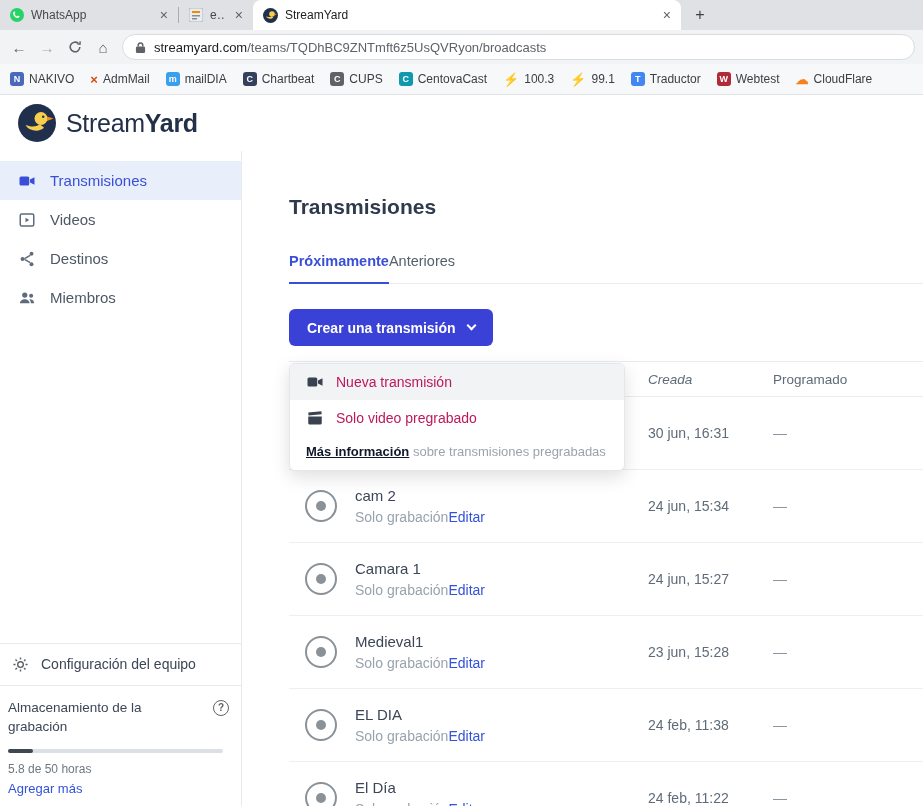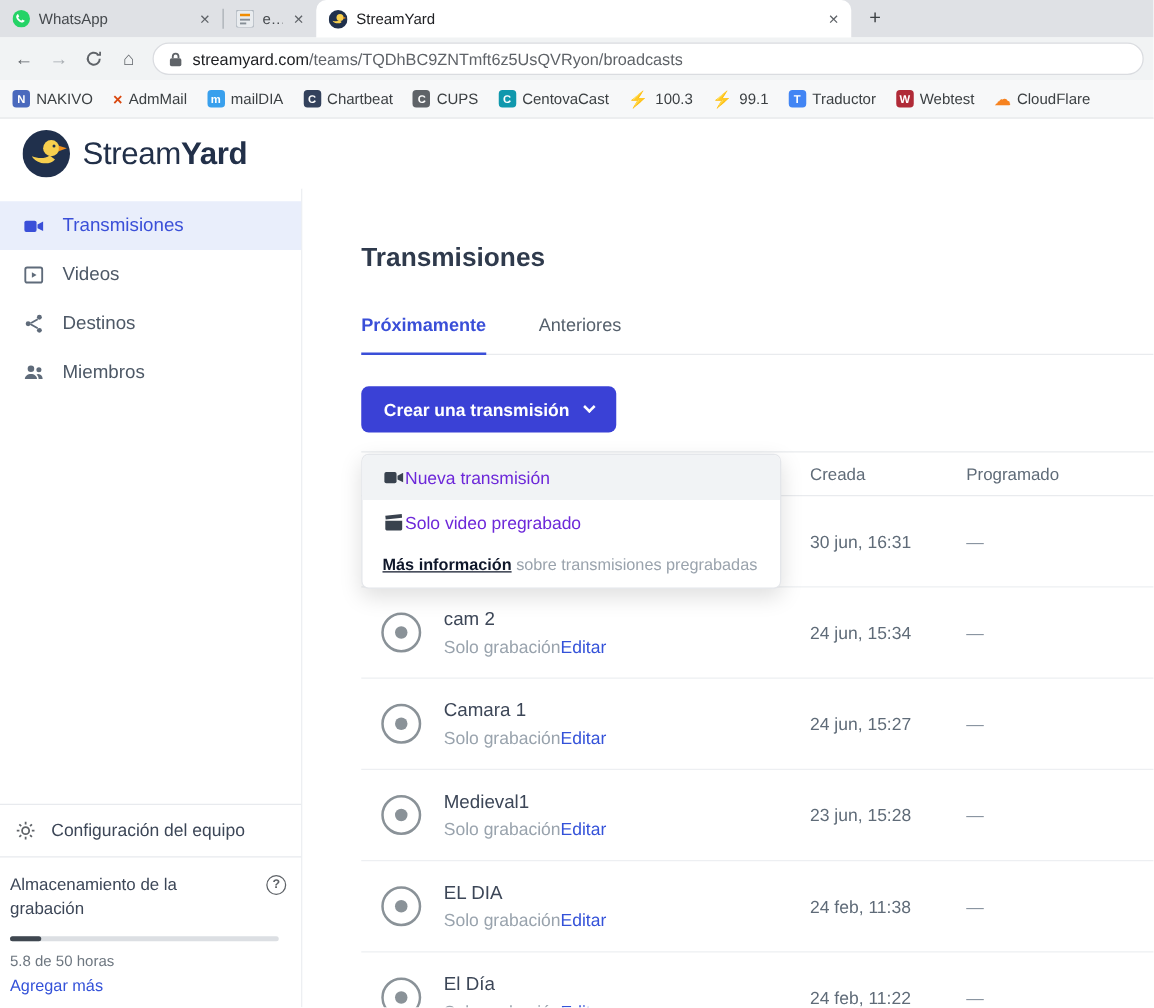--- a/index.html
+++ b/index.html
@@ -54,44 +54,44 @@
   .storage-title { font-size:13.5px; color:#3c4657; line-height:1.45; width:155px; }
   .help { width:16px; height:16px; border:1.5px solid #5f6368; border-radius:50%; color:#5f6368; font-size:10px; font-weight:700; display:flex; align-items:center; justify-content:center; margin-top:2px; cursor:pointer; flex:none; }
   .pbar { height:4px; background:#dcdfe3; border-radius:2px; margin-top:12px; width:215px; }
   .pfill { height:100%; width:11.6%; background:#3f4750; border-radius:2px; }
   .storage-used { font-size:12px; color:#6e7780; margin-top:9px; }
   .storage-add { font-size:13px; color:#3452d9; margin-top:5px; cursor:pointer; }
 
   
   .main { flex:1; position:relative; padding-left:47px; background:#fff; min-width:0; }
   .page-title { margin-top:44px; font-size:21px; font-weight:700; color:#2f3a4c; }
-  .ptabs { display:flex; gap:42px; margin-top:34px; border-bottom:1px solid #e9ebee; }
+  .ptabs { display:flex; margin-top:34px; border-bottom:1px solid #e9ebee; }
   .ptab { font-size:14.5px; padding-bottom:13px; color:#55606c; cursor:pointer; }
   .ptab.active { color:#3a4fd8; font-weight:600; border-bottom:2px solid #3a4fd8; margin-bottom:-1px; }
   .create-btn { margin-top:25px; height:37px; padding:0 18px; background:#3a41d6; color:#fff; border:none; border-radius:6px; font-size:14px; font-weight:600; display:inline-flex; align-items:center; gap:12px; font-family:inherit; cursor:pointer; }
   .chev { width:7px; height:7px; border-right:2px solid #fff; border-bottom:2px solid #fff; transform:rotate(45deg); margin-top:-4px; }
 
   .btable { margin-top:15px; }
   .thead { display:flex; align-items:center; height:36px; border-top:1px solid #e9ebee; border-bottom:1px solid #e9ebee; font-size:13.5px; color:#5f6b78; }
   .col-grow { flex:1; }
-  .col-created { width:125px; flex:none; }
+  .col-created { width:125px; flex:none;font-style:italic; }
   .col-sched { width:150px; flex:none; }
   .trow { display:flex; align-items:center; height:73px; border-bottom:1px solid #edeff2; font-size:14px; cursor:pointer; }
   .rec { width:32px; height:32px; border:2px solid #8a9298; border-radius:50%; display:flex; align-items:center; justify-content:center; margin:0 18px 0 16px; flex:none; }
   .rec-dot { width:10px; height:10px; background:#8a9298; border-radius:50%; }
   .tinfo { flex:1; min-width:0; }
   .ttitle { font-size:15px; color:#3c4657; margin-bottom:5px; }
   .tsub { display:flex; gap:0; font-size:14px; color:#99a3ad; }
   .edit { color:#3452d9; font-weight:500; text-decoration:none; cursor:pointer; }
   .tcreated { width:125px; flex:none; color:#5f6b78; }
   .tsched { width:150px; flex:none; color:#8a95a1; }
 
   
   .dropdown { position:absolute; left:47px; top:212px; width:336px; background:#fff; border:1px solid #e4e6ea; border-radius:6px; box-shadow:0 6px 18px rgba(0,0,0,.13); z-index:6; overflow:hidden; }
-  .dd-item { display:flex; align-items:center; padding:9px 16px; font-size:14px; color:#6d28d9; cursor:pointer; }
+  .dd-item { display:flex; align-items:center; gap:12px; padding:9px 16px; font-size:14px; color:#be185d; cursor:pointer; }
   .dd-item .icon { color:#39424e; display:flex; }
   .dd-item.hl { background:#f1f3f5; }
   .dd-info { padding:8px 16px 11px; font-size:13px; color:#9aa3ad; white-space:nowrap; }
   .dd-link { color:#0f172a; text-decoration:underline; font-weight:700; cursor:pointer; }
 </style>
 </head>
 <body>
 
 <div class="screen">
 

